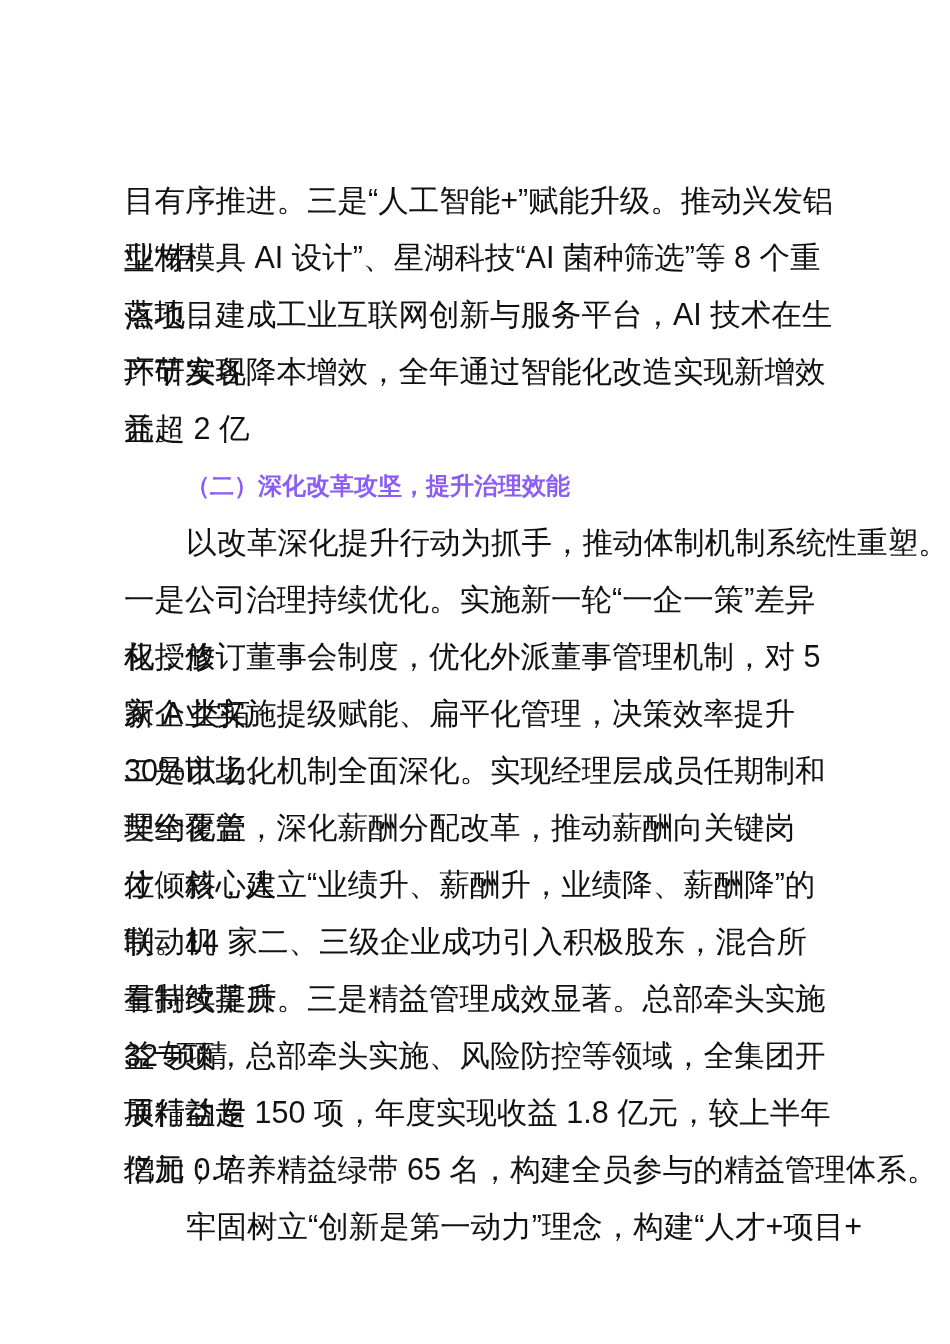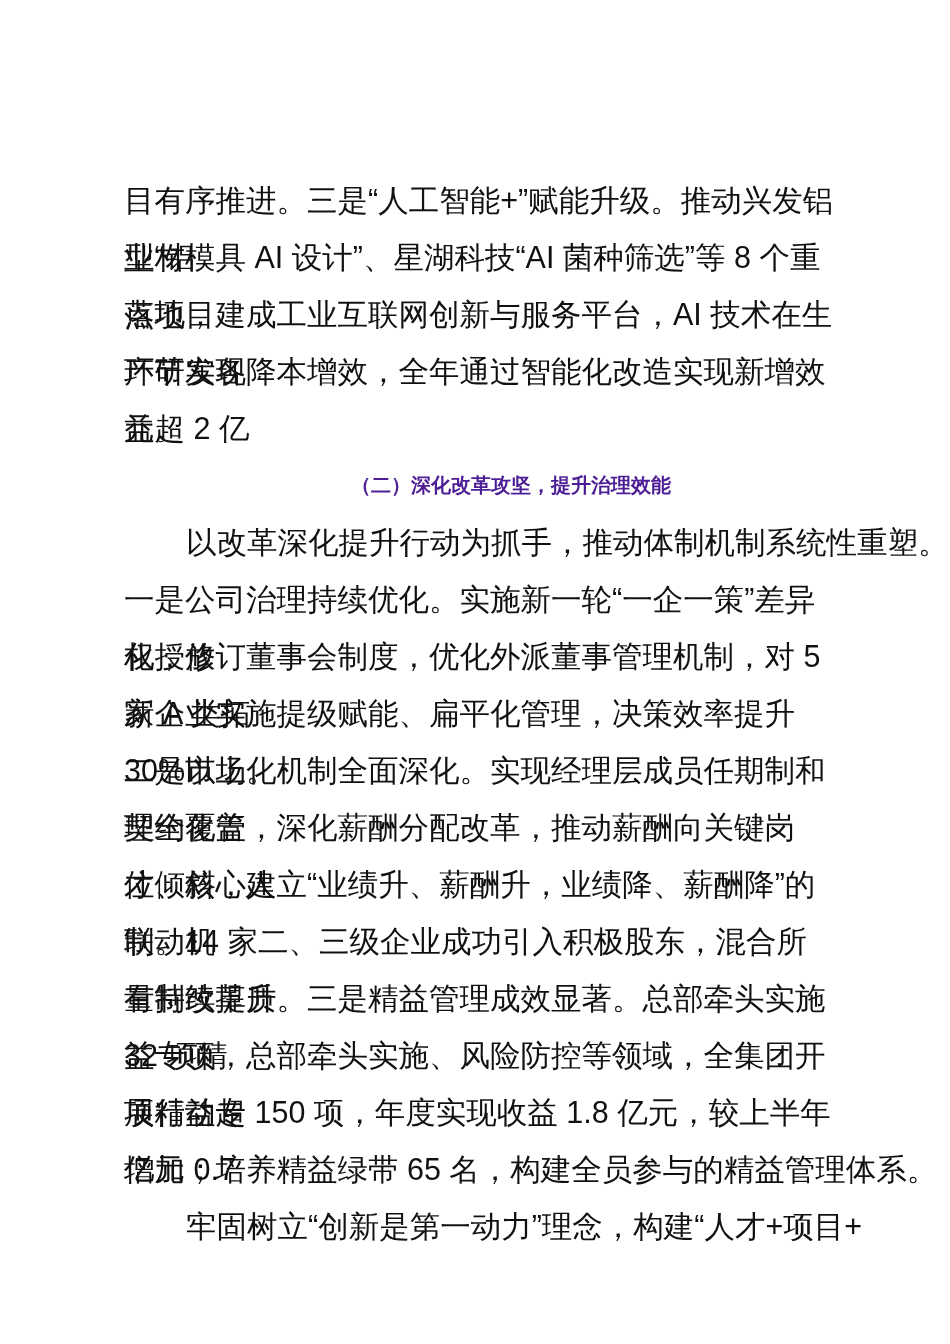--- a/index.html
+++ b/index.html
@@ -42,26 +42,25 @@
   }
   .line.last {
     display: block;
   }
   .indent {
     padding-left: 62px;
   }
   .heading {
     height: 57px;
     line-height: 57px;
-    font-size: 20px;
+    font-size: 24px;
     font-weight: bold;
     padding-left: 62px;
     white-space: nowrap;
-    color: #4c1d95;
-    text-align: center;
+    color: #8b5cf6;
   }
 </style>
 </head>
 <body>
 
 <div class="page">
   <div class="content">
 
     <div>
       <div class="line justify">

